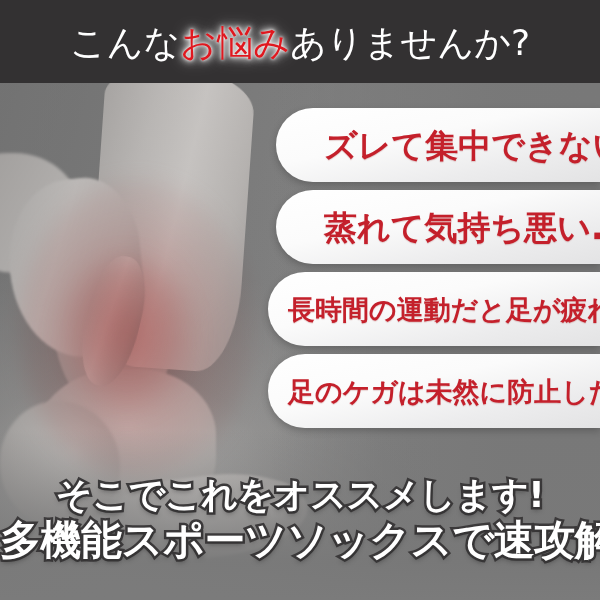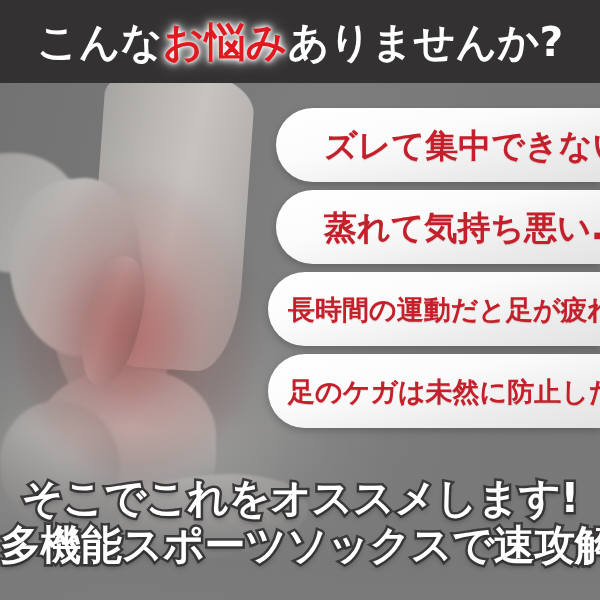--- a/index.html
+++ b/index.html
@@ -175,22 +175,22 @@
     position: absolute;
     left: 0; top: 0;
     width: 600px; height: 83px;
     background: #333132;
     display: flex;
     align-items: center;
     justify-content: center;
     z-index: 20;
   }
   .header-text {
-    font-size: 41px;
-    font-weight: bold;
+    font-size: 36px;
+    font-weight: normal;
     color: #ffffff;
     letter-spacing: 0px;
     white-space: nowrap;
     line-height: 1;
     margin-top: 2px;
   }
   .header-text .hl {
     color: #e0181f;
     text-shadow:
       0 0 3px #ffffff,
@@ -244,21 +244,21 @@
   .bottom-line {
     color: #ffffff;
     font-weight: bold;
     line-height: 1.08;
     white-space: nowrap;
     letter-spacing: -0.5px;
     -webkit-text-stroke: 5px #3c3a3b;
     paint-order: stroke fill;
     text-shadow: 0 3px 5px rgba(40,40,40,0.55);
   }
-  #bl1 { font-size: 41px; }
+  #bl1 { font-size: 36px; }
   #bl2 { font-size: 41px; margin-top: 3px; }
 </style>
 </head>
 <body>
 
 <div id="ad">
 
   <div class="photo">
     <div class="forearm"></div>
     <div class="leg-calf"></div>

